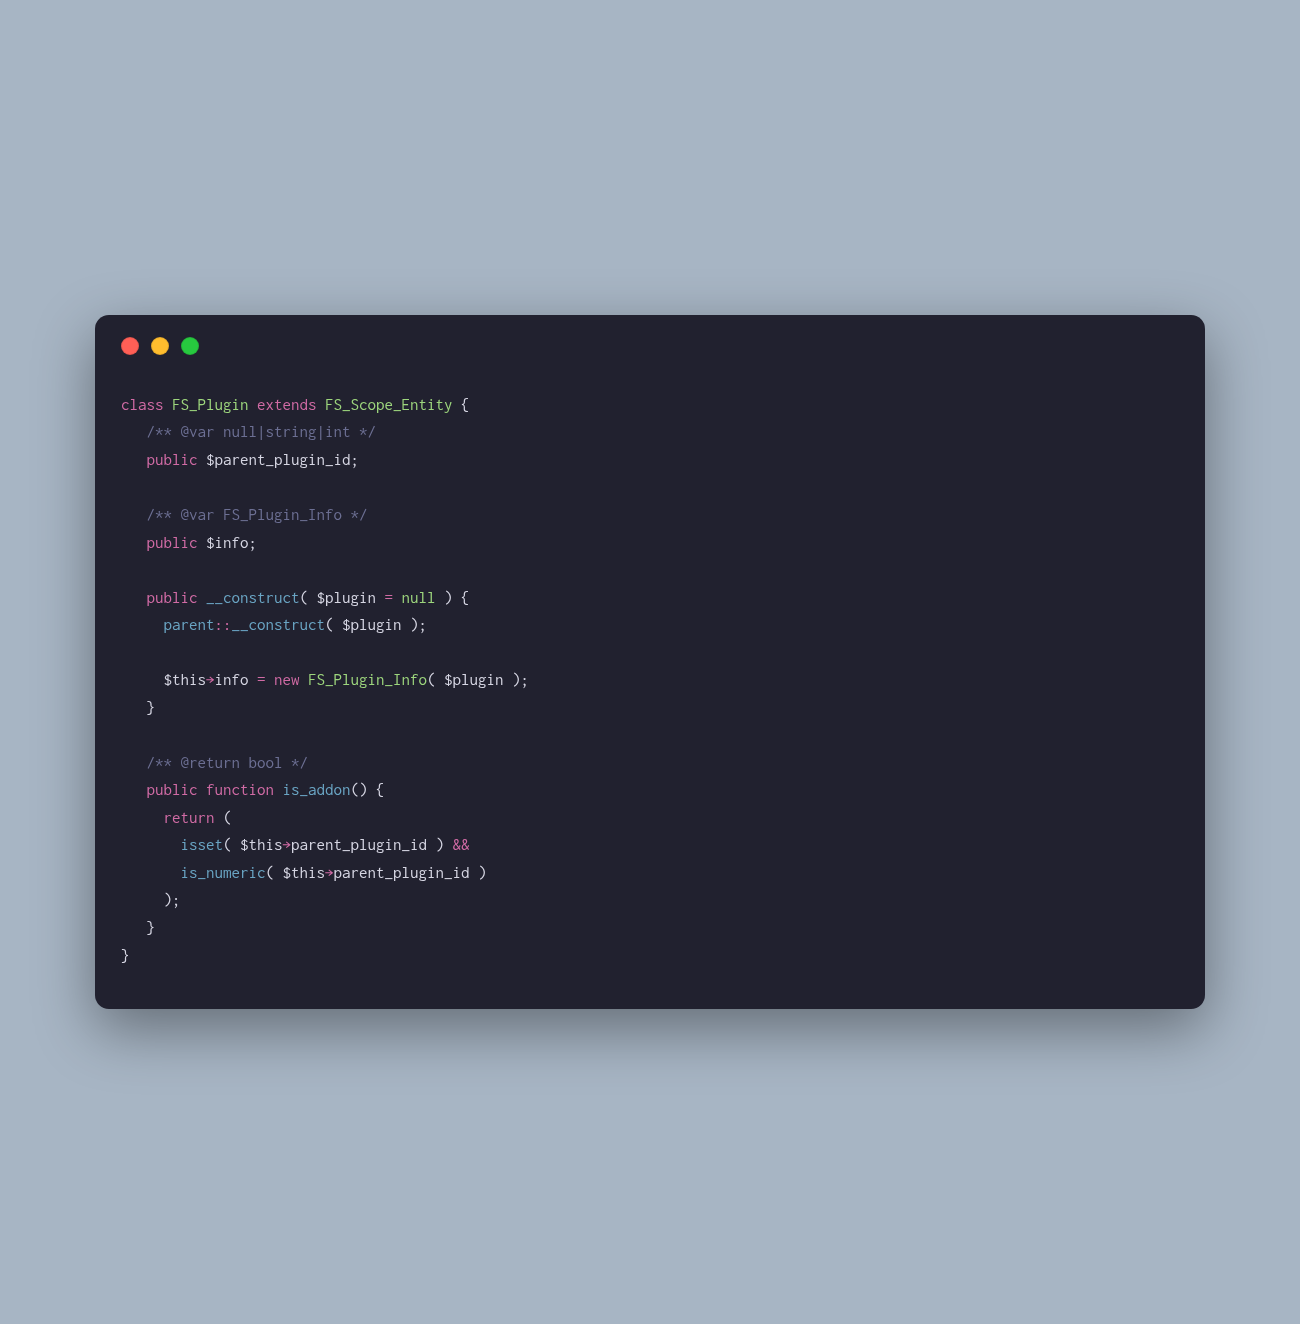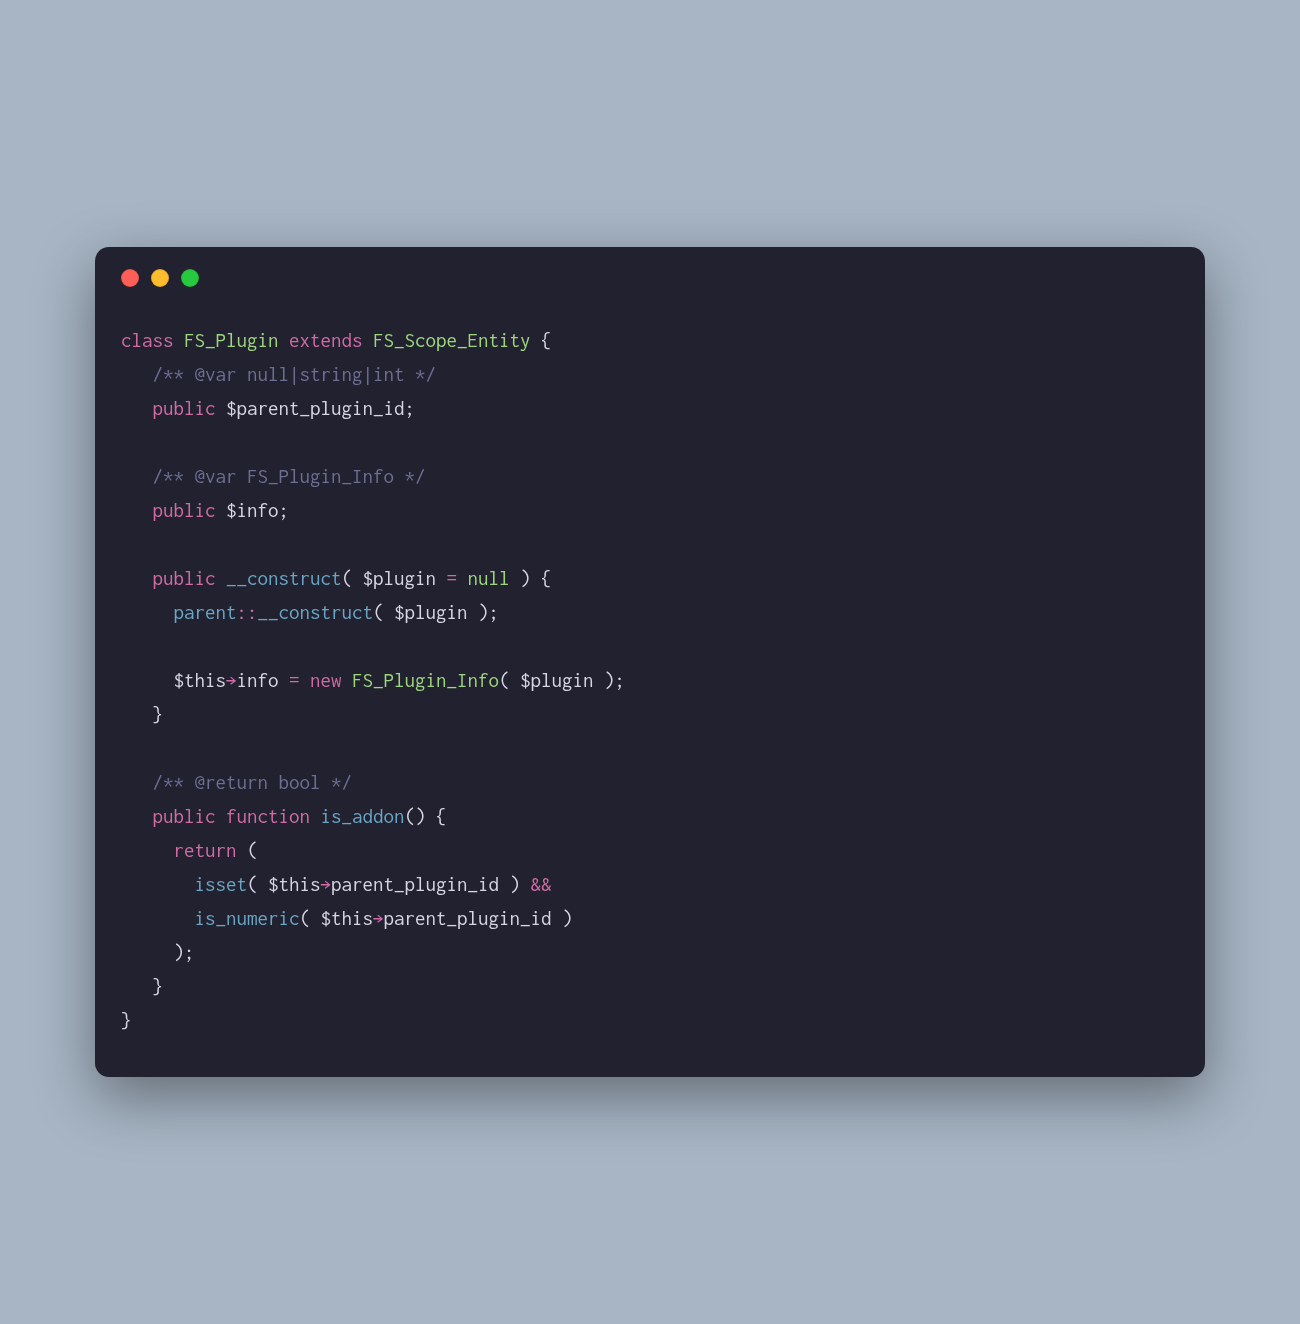--- a/index.html
+++ b/index.html
@@ -27,21 +27,21 @@
     .traffic-light {
       width: 18px;
       height: 18px;
       border-radius: 50%;
     }
     .tl-red { background: #ff5f56; border: 1px solid rgba(0,0,0,0.1); }
     .tl-yellow { background: #ffbd2e; border: 1px solid rgba(0,0,0,0.1); }
     .tl-green { background: #27c93f; border: 1px solid rgba(0,0,0,0.1); }
     .code-area {
       padding: 28px 26px 40px 26px;
-      font-size: 21px;
+      font-size: 17px;
       line-height: 1.62;
       color: #d6d6e3;
       white-space: pre;
       font-variant-ligatures: none;
     }
     .kw { color: #d16ba5; }
     .cls { color: #9dd67d; }
     .cmt { color: #6c6f93; }
     .fn { color: #6aa5c4; }
     .op { color: #d16ba5; }

